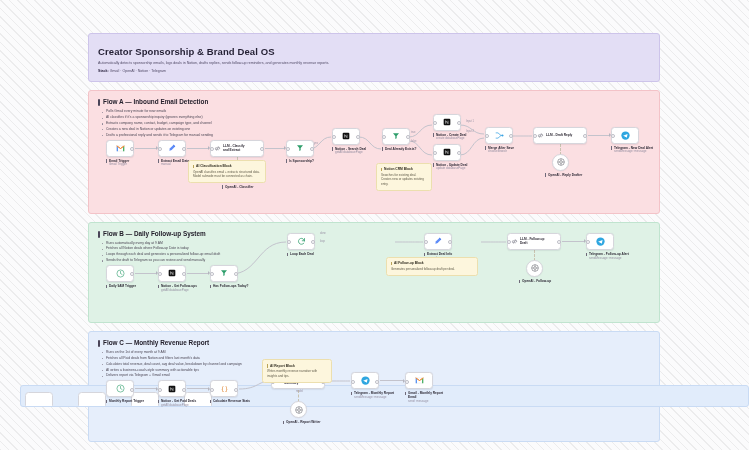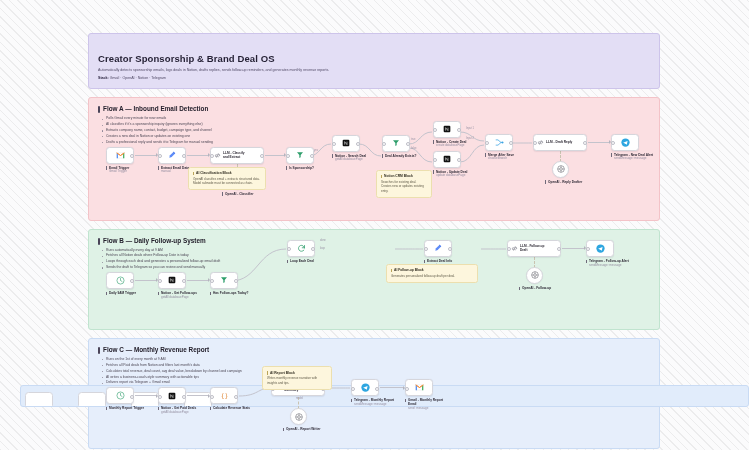--- a/index.html
+++ b/index.html
@@ -25,21 +25,21 @@
     position: absolute;
     left: 88px; top: 33px;
     width: 572px;
   }
 
   
   .header {
     background: #e3def5;
     border: 1px solid #cdc4ea;
     border-radius: 3px;
-    padding: 19px 9px 8px 9px;
+    padding: 12px 9px 8px 9px;
     margin-bottom: 8px;
   }
   .header h1 {
     font-size: 9.5px;
     font-weight: 700;
     color: #231f33;
     letter-spacing: .1px;
     margin-bottom: 4px;
   }
   .header .sub {

